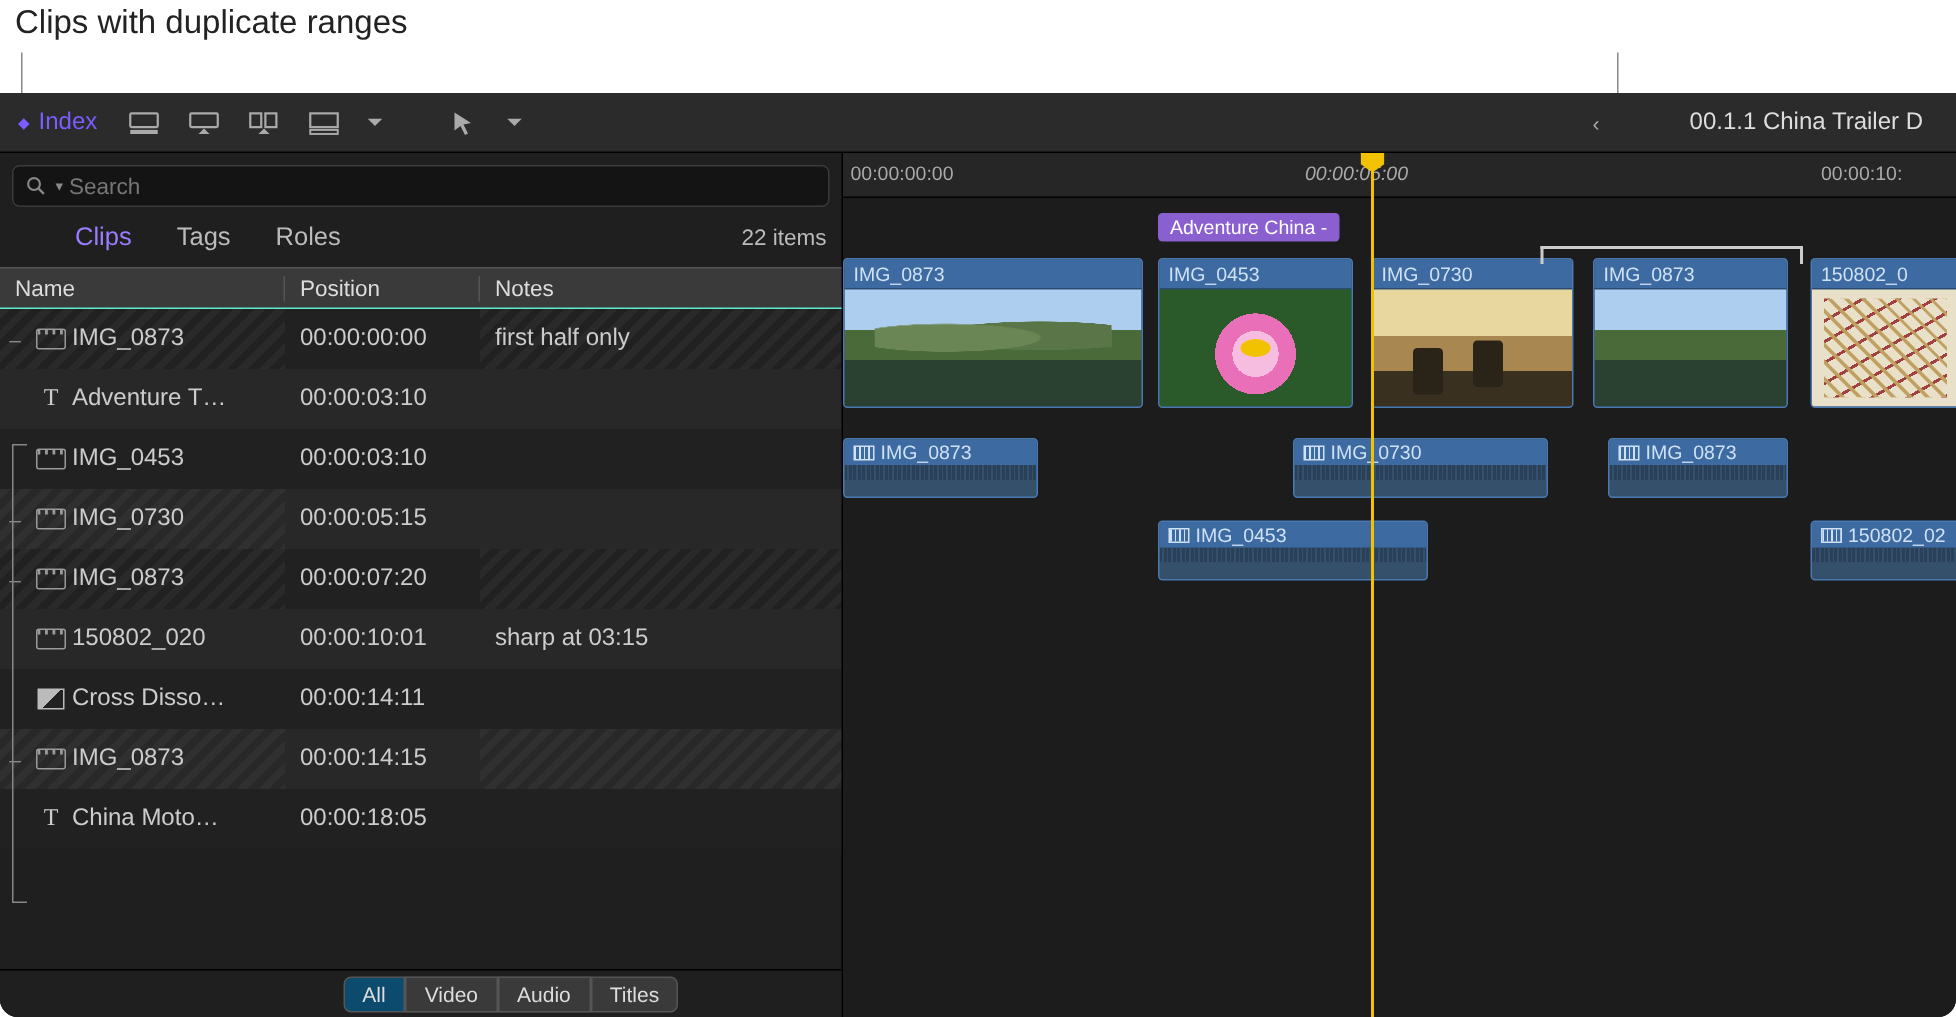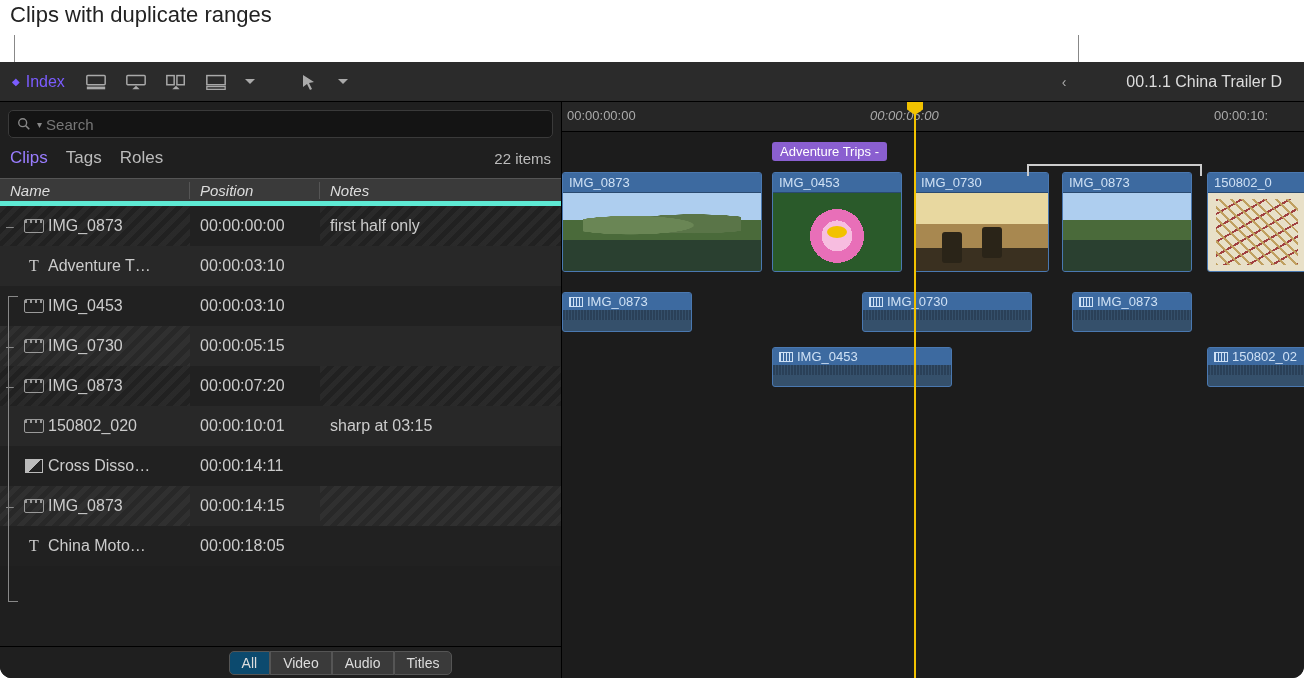--- a/index.html
+++ b/index.html
@@ -25,26 +25,26 @@
 .main { flex:1; display:flex; min-height:0; }
 
 
 .index { width:562px; background:#1f1f1f; display:flex; flex-direction:column; border-right:1px solid #000; }
 .searchbar { margin:8px 8px 6px; height:28px; background:#141414; border:1px solid #3a3a3a; border-radius:5px; display:flex; align-items:center; padding:0 8px; }
 .searchbar svg { width:14px; height:14px; fill:#888; margin-right:6px; }
 .searchbar .dropdown { color:#888; font-size:10px; margin-right:4px; }
 .searchbar input { flex:1; background:transparent; border:none; color:#ccc; font-size:15px; outline:none; }
 .searchbar input::placeholder { color:#777; }
 
-.tabs { display:flex; align-items:center; padding:4px 10px 10px; gap:18px; font-size:17px; }
+.tabs { display:flex; align-items:center; padding:4px 10px 10px; gap:30px; font-size:17px;margin-left:40px; }
 .tabs .tab { color:#bbb; cursor:pointer; }
 .tabs .tab.active { color:#9a7dff; }
 .tabs .count { margin-left:auto; color:#bbb; font-size:15px; }
 
-.thead { background:#3a3a3a; border-top:1px solid #555; border-bottom:5px solid #5eead4; display:flex; font-size:15px; color:#ddd; height:28px; align-items:center;font-style:italic; }
+.thead { background:#3a3a3a; border-top:1px solid #555; border-bottom:1px solid #5eead4; display:flex; font-size:15px; color:#ddd; height:28px; align-items:center; }
 .thead div { padding:0 10px; border-right:1px solid #555; }
 .col-name { width:190px; }
 .col-pos { width:130px; }
 .col-notes { flex:1; border-right:none !important; }
 
 .rows { flex:1; overflow:hidden; }
 .row { display:flex; align-items:center; height:40px; font-size:16px; color:#ccc; }
 .row.odd { background:#212121; }
 .row.even { background:#282828; }
 .row.stripe .col-notes, .row.stripe .col-name-outer {
@@ -279,21 +279,21 @@
       </div>
     </div>
 
     <div class="timeline">
       <div class="ruler" id="ruler">
           <span class="tick-label" style="left: 5px;">00:00:00:00</span>
           <span class="tick-label" style="left: 308px; font-style: italic;">00:00:05:00</span>
           <span class="tick-label" style="left: 652px;">00:00:10:</span>
         </div>
       <div class="tracks" id="tracks">
-        <div class="marker-purple">Adventure Trips -</div>
+        <div class="marker-purple">Adventure China -</div>
         <div class="video-track" id="vtrack">
             <div class="vclip" style="left: 0px; width: 200px;">
               <div class="label">IMG_0873</div>
               <div class="thumb mountain"></div>
             </div>
             <div class="vclip" style="left: 210px; width: 130px;">
               <div class="label">IMG_0453</div>
               <div class="thumb flower"></div>
             </div>
             <div class="vclip" style="left: 352px; width: 135px;">

